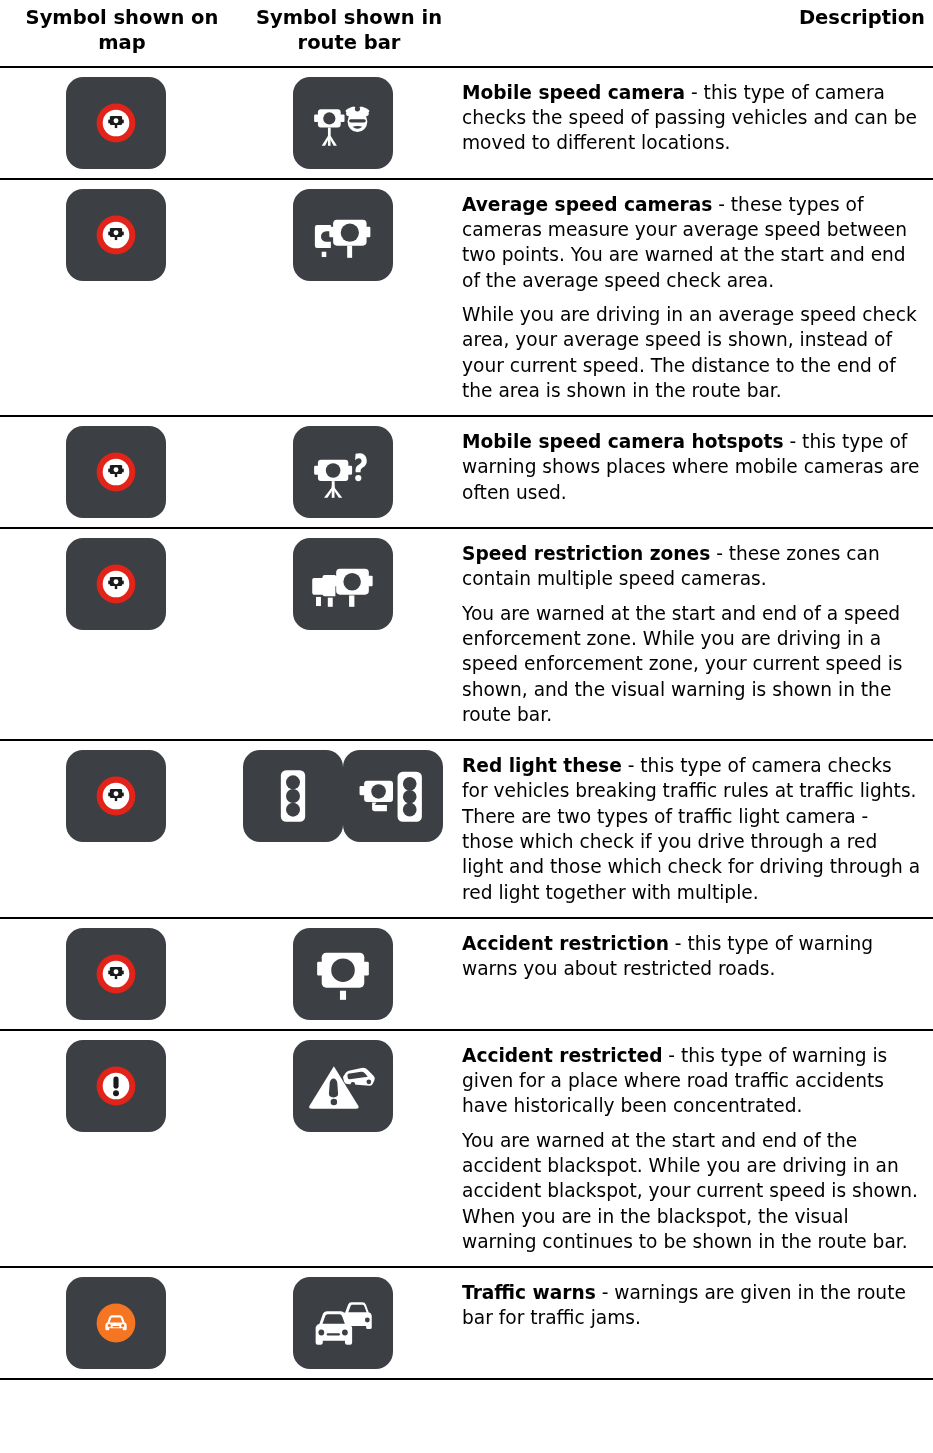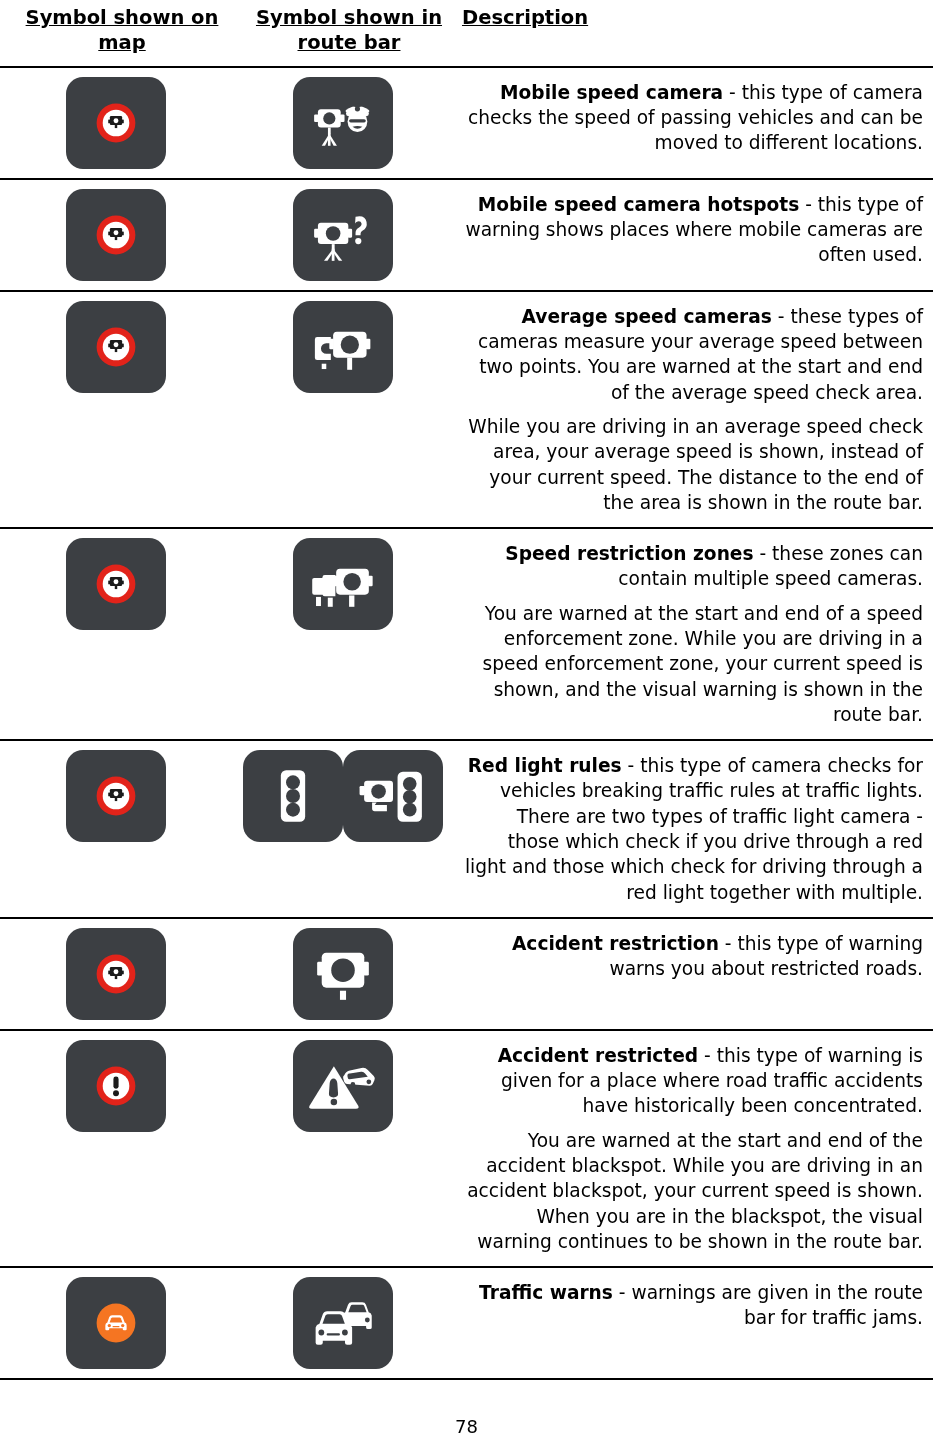--- a/index.html
+++ b/index.html
@@ -33,45 +33,43 @@
   table.symbols col.c-route { width: 222px; }
   table.symbols col.c-desc  { width: 479px; }
 
   thead th {
     font-size: 19.5px;
     font-weight: bold;
     padding: 6px 8px 10px 20px;
     vertical-align: top;
     line-height: 1.28;
     border-bottom: 2.2px solid #000;
-    text-decoration: underline;
   }
   th.h-map, th.h-route {
     text-align: center;
   }
   th.h-desc {
-    text-align: left;
+    text-align: right;
     padding-left: 8px;
   }
 
   tbody tr { border-bottom: 2.2px solid #000; }
   tbody td {
     vertical-align: top;
     padding: 0;
   }
   td.cell-map, td.cell-route {
     text-align: center;
     padding-top: 9px;
     padding-bottom: 9px;
   }
   td.cell-desc {
     padding: 12px 10px 12px 8px;
     font-size: 18.6px;
     line-height: 1.36;
-    text-align: right;
   }
   td.cell-desc p { margin: 0 0 9px 0; }
   td.cell-desc p:last-child { margin-bottom: 0; }
   td.cell-desc .term { font-weight: bold; }
 
   
   .tile {
     width: 100px;
     height: 92px;
     border-radius: 17px;
@@ -169,20 +167,56 @@
                     <circle cx="50" cy="43.07" r="3.224" fill="#ffffff"></circle>
                     <rect x="48.388" y="48.34" width="3.224" height="4.34"></rect>
                   </g>
                 </svg>
               </span>
             </div></td>
           <td class="cell-route"><div class="tile">
               <span class="icon">
                 <svg width="76" height="70" viewBox="0 0 100 92" xmlns="http://www.w3.org/2000/svg">
                   <g fill="#ffffff">
+                    <path d="M16 33 h18 v8 h-6 a7 7 0 0 0 0 14 h6 v8 h-18 a3 3 0 0 1 -3 -3 v-24 a3 3 0 0 1 3 -3 z"></path>
+                    <rect x="22" y="68" width="6" height="7"></rect>
+                    <rect x="37" y="26" width="44" height="34" rx="5"></rect>
+                    <rect x="32" y="35" width="6" height="14" rx="1.5"></rect>
+                    <rect x="80" y="35" width="6" height="14" rx="1.5"></rect>
+                    <rect x="55.5" y="60" width="6.5" height="16"></rect>
+                  </g>
+                  <circle cx="59" cy="43" r="12" fill="#3c3f43"></circle>
+                </svg>
+              </span>
+            </div></td>
+          <td class="cell-desc">
+            <p><span class="term">Average speed cameras</span><span> - these types of cameras measure your average speed between two points. You are warned at the start and end of the average speed check area.</span></p>
+            <p>While you are driving in an average speed check area, your average speed is shown, instead of your current speed. The distance to the end of the area is shown in the route bar.</p>
+          </td>
+        </tr>
+        <tr>
+          <td class="cell-map"><div class="tile">
+              <span class="icon">
+                <svg width="76" height="70" viewBox="0 0 100 92" xmlns="http://www.w3.org/2000/svg">
+                  <circle cx="50" cy="46" r="25.5" fill="#e2231a"></circle>
+                  <circle cx="50" cy="46" r="17.5" fill="#ffffff"></circle>
+                  <g fill="#1b1b1b">
+                    <rect x="41.94" y="36.87" width="16.12" height="11.78" rx="1.55"></rect>
+                    <rect x="39.769999999999996" y="41.52" width="2.48" height="4.96" rx="0.62"></rect>
+                    <rect x="57.75" y="41.52" width="2.48" height="4.96" rx="0.62"></rect>
+                    <circle cx="50" cy="43.07" r="3.224" fill="#ffffff"></circle>
+                    <rect x="48.388" y="48.34" width="3.224" height="4.34"></rect>
+                  </g>
+                </svg>
+              </span>
+            </div></td>
+          <td class="cell-route"><div class="tile">
+              <span class="icon">
+                <svg width="76" height="70" viewBox="0 0 100 92" xmlns="http://www.w3.org/2000/svg">
+                  <g fill="#ffffff">
                     <rect x="17" y="30" width="40" height="28" rx="4" fill="#ffffff"></rect>
                     <rect x="12" y="37.84" width="6" height="11.76" rx="1.5" fill="#ffffff"></rect>
                     <rect x="56" y="37.84" width="6" height="11.76" rx="1.5" fill="#ffffff"></rect>
                     <circle cx="37" cy="44" r="9.6" fill="#3c3f43"></circle>
                     <rect x="35.2" y="58" width="3.8" height="9"></rect>
                     <path d="M37 64 L25 80 h4.6 L37 68.5 z"></path>
                     <path d="M37 64 L49 80 h-4.6 L37 68.5 z"></path>
                     <rect x="35.2" y="64" width="3.6" height="16"></rect>
                     <path d="M66.5 22 q12.5 -3 14.5 7 q1.6 8 -5.5 11.4 q-2.4 1.2 -2.4 3.9 v2.1 h-6.6 v-3.1 q0 -5 4.6 -7.3 q3.9 -2 3.2 -5.3 q-0.8 -3.6 -5.1 -2.6 q-2.4 0.6 -3.3 2.8 z"></path>
                     <circle cx="70.1" cy="54" r="4.1"></circle>
@@ -207,56 +241,20 @@
                     <circle cx="50" cy="43.07" r="3.224" fill="#ffffff"></circle>
                     <rect x="48.388" y="48.34" width="3.224" height="4.34"></rect>
                   </g>
                 </svg>
               </span>
             </div></td>
           <td class="cell-route"><div class="tile">
               <span class="icon">
                 <svg width="76" height="70" viewBox="0 0 100 92" xmlns="http://www.w3.org/2000/svg">
                   <g fill="#ffffff">
-                    <path d="M16 33 h18 v8 h-6 a7 7 0 0 0 0 14 h6 v8 h-18 a3 3 0 0 1 -3 -3 v-24 a3 3 0 0 1 3 -3 z"></path>
-                    <rect x="22" y="68" width="6" height="7"></rect>
-                    <rect x="37" y="26" width="44" height="34" rx="5"></rect>
-                    <rect x="32" y="35" width="6" height="14" rx="1.5"></rect>
-                    <rect x="80" y="35" width="6" height="14" rx="1.5"></rect>
-                    <rect x="55.5" y="60" width="6.5" height="16"></rect>
-                  </g>
-                  <circle cx="59" cy="43" r="12" fill="#3c3f43"></circle>
-                </svg>
-              </span>
-            </div></td>
-          <td class="cell-desc">
-            <p><span class="term">Average speed cameras</span><span> - these types of cameras measure your average speed between two points. You are warned at the start and end of the average speed check area.</span></p>
-            <p>While you are driving in an average speed check area, your average speed is shown, instead of your current speed. The distance to the end of the area is shown in the route bar.</p>
-          </td>
-        </tr>
-        <tr>
-          <td class="cell-map"><div class="tile">
-              <span class="icon">
-                <svg width="76" height="70" viewBox="0 0 100 92" xmlns="http://www.w3.org/2000/svg">
-                  <circle cx="50" cy="46" r="25.5" fill="#e2231a"></circle>
-                  <circle cx="50" cy="46" r="17.5" fill="#ffffff"></circle>
-                  <g fill="#1b1b1b">
-                    <rect x="41.94" y="36.87" width="16.12" height="11.78" rx="1.55"></rect>
-                    <rect x="39.769999999999996" y="41.52" width="2.48" height="4.96" rx="0.62"></rect>
-                    <rect x="57.75" y="41.52" width="2.48" height="4.96" rx="0.62"></rect>
-                    <circle cx="50" cy="43.07" r="3.224" fill="#ffffff"></circle>
-                    <rect x="48.388" y="48.34" width="3.224" height="4.34"></rect>
-                  </g>
-                </svg>
-              </span>
-            </div></td>
-          <td class="cell-route"><div class="tile">
-              <span class="icon">
-                <svg width="76" height="70" viewBox="0 0 100 92" xmlns="http://www.w3.org/2000/svg">
-                  <g fill="#ffffff">
                     <path d="M12 38 h12 v22 h-12 a2.5 2.5 0 0 1 -2.5 -2.5 v-17 a2.5 2.5 0 0 1 2.5 -2.5 z"></path>
                     <rect x="14.5" y="63" width="6.5" height="12"></rect>
                     <path d="M26 34 h14 v28 h-14 a3 3 0 0 1 -3 -3 v-22 a3 3 0 0 1 3 -3 z"></path>
                     <rect x="30" y="64" width="6.5" height="12"></rect>
                     <rect x="41" y="26" width="43" height="34" rx="5"></rect>
                     <rect x="36.5" y="35" width="6" height="14" rx="1.5"></rect>
                     <rect x="83" y="35" width="6" height="14" rx="1.5"></rect>
                     <rect x="58" y="61" width="7" height="15"></rect>
                   </g>
                   <circle cx="62" cy="43" r="11.5" fill="#3c3f43"></circle>
@@ -303,21 +301,21 @@
                     <rect x="56" y="14" width="32" height="66" rx="7"></rect>
                   </g>
                   <circle cx="31" cy="40" r="9.6" fill="#3c3f43"></circle>
                   <circle cx="72" cy="30" r="9" fill="#3c3f43"></circle>
                   <circle cx="72" cy="47" r="9" fill="#3c3f43"></circle>
                   <circle cx="72" cy="64" r="9" fill="#3c3f43"></circle>
                 </svg>
               </span>
             </div></td>
           <td class="cell-desc">
-            <p><span class="term">Red light rules</span><span> - this type of camera checks for vehicles breaking traffic rules at traffic lights. There are two types of traffic light camera - those which check if you drive through a red light and those which check for driving through a red light together with multiple.</span></p>
+            <p><span class="term">Red light these</span><span> - this type of camera checks for vehicles breaking traffic rules at traffic lights. There are two types of traffic light camera - those which check if you drive through a red light and those which check for driving through a red light together with multiple.</span></p>
           </td>
         </tr>
         <tr>
           <td class="cell-map"><div class="tile">
               <span class="icon">
                 <svg width="76" height="70" viewBox="0 0 100 92" xmlns="http://www.w3.org/2000/svg">
                   <circle cx="50" cy="46" r="25.5" fill="#e2231a"></circle>
                   <circle cx="50" cy="46" r="17.5" fill="#ffffff"></circle>
                   <g fill="#1b1b1b">
                     <rect x="41.94" y="36.87" width="16.12" height="11.78" rx="1.55"></rect>
@@ -409,14 +407,13 @@
                 </svg>
               </span>
             </div></td>
           <td class="cell-desc">
             <p><span class="term">Traffic warns</span><span> - warnings are given in the route bar for traffic jams.</span></p>
           </td>
         </tr>
       </tbody>
   </table>
 
-  <div class="page-number">78</div>
 </div>
 
 </body></html>

